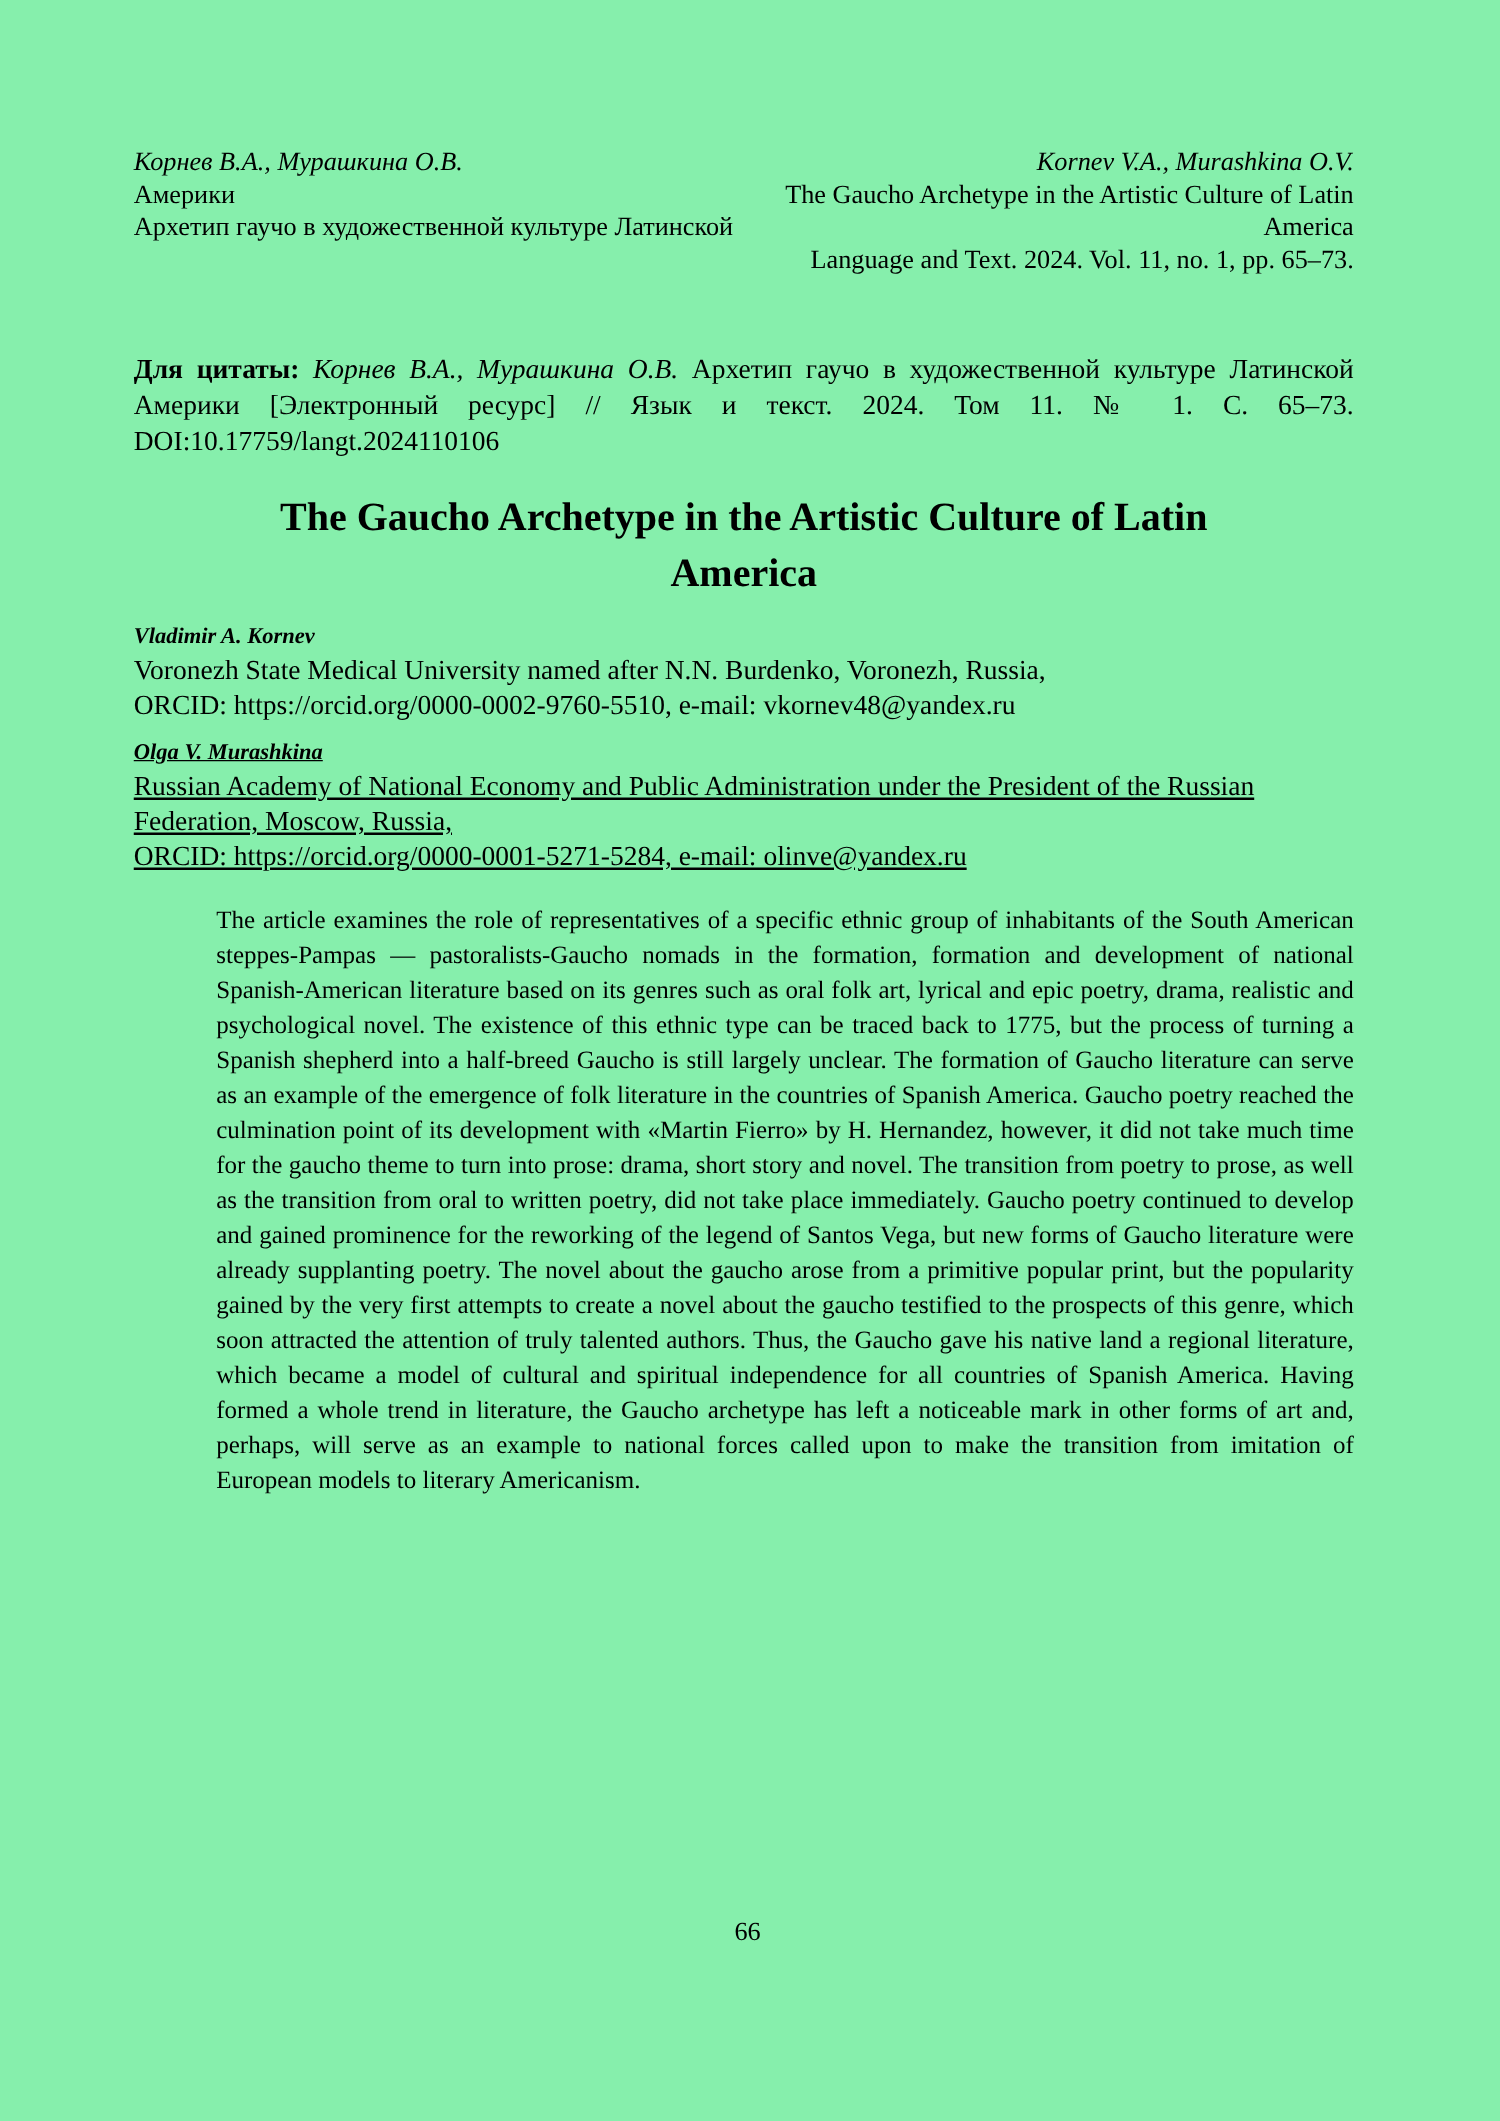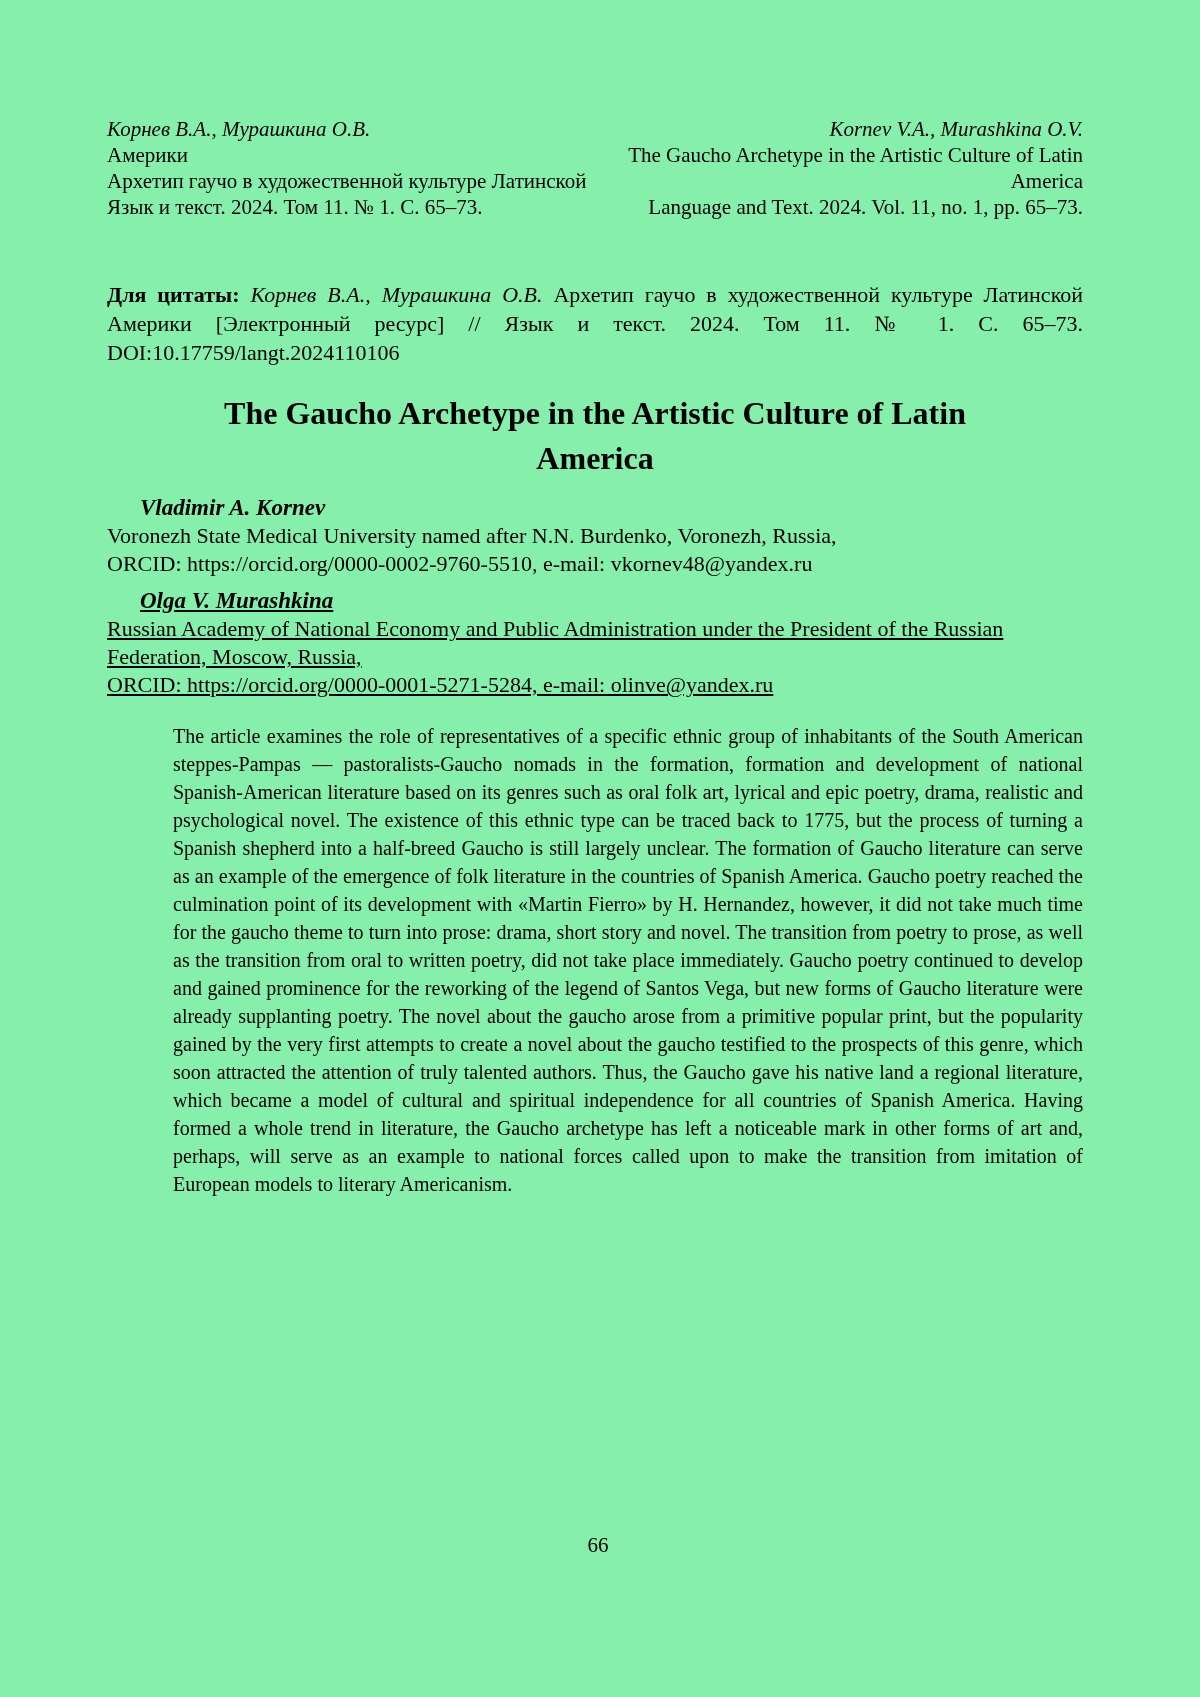--- a/index.html
+++ b/index.html
@@ -40,23 +40,22 @@
     text-align: center;
     font-size: 32px; font-weight: bold; line-height: 45px;
   }
   
   .authors {
     position: absolute;
     top: 494px; left: 107px; width: 940px;
     font-size: 22px; line-height: 28px;
   }
   .author-name {
-    font-size: 23px; font-weight: bold; font-style: italic;
+    font-size: 18px; font-weight: bold; font-style: italic;
     line-height: 28px;
-    margin-left: 33px;
   }
   .author-group + .author-group { margin-top: 9px; text-decoration: underline; }
   
   .abstract-block {
     position: absolute;
     top: 722px; left: 173px; width: 910px;
     font-size: 20px; line-height: 28px;
     text-align: justify;
   }
   .keywords-para { margin-top: 17px; }
@@ -72,21 +71,20 @@
 </head>
 <body>
 
 <div class="page">
 
   <div class="running-heads">
     <div class="rh-left">
       <div class="rh-authors">Корнев В.А., Мурашкина О.В.</div>
       <div>Америки</div>
       <div>Архетип гаучо в художественной культуре Латинской</div>
-      <div>Язык и текст. 2024. Том 11. № 1. С. 65–73.</div>
     </div>
     <div class="rh-right">
       <div class="rh-authors">Kornev V.A., Murashkina O.V.</div>
       <div>The Gaucho Archetype in the Artistic Culture of Latin</div>
       <div>America</div>
       <div>Language and Text. 2024. Vol. 11, no. 1, pp. 65–73.</div>
     </div>
   </div>
 
   <p class="citation"><span class="cit-label">Для цитаты:</span> <span class="cit-authors">Корнев В.А., Мурашкина О.В.</span> <span>Архетип гаучо в художественной культуре Латинской Америки [Электронный ресурс] // Язык и текст. 2024. Том 11. № 1. С. 65–73. DOI:10.17759/langt.2024110106</span></p>

